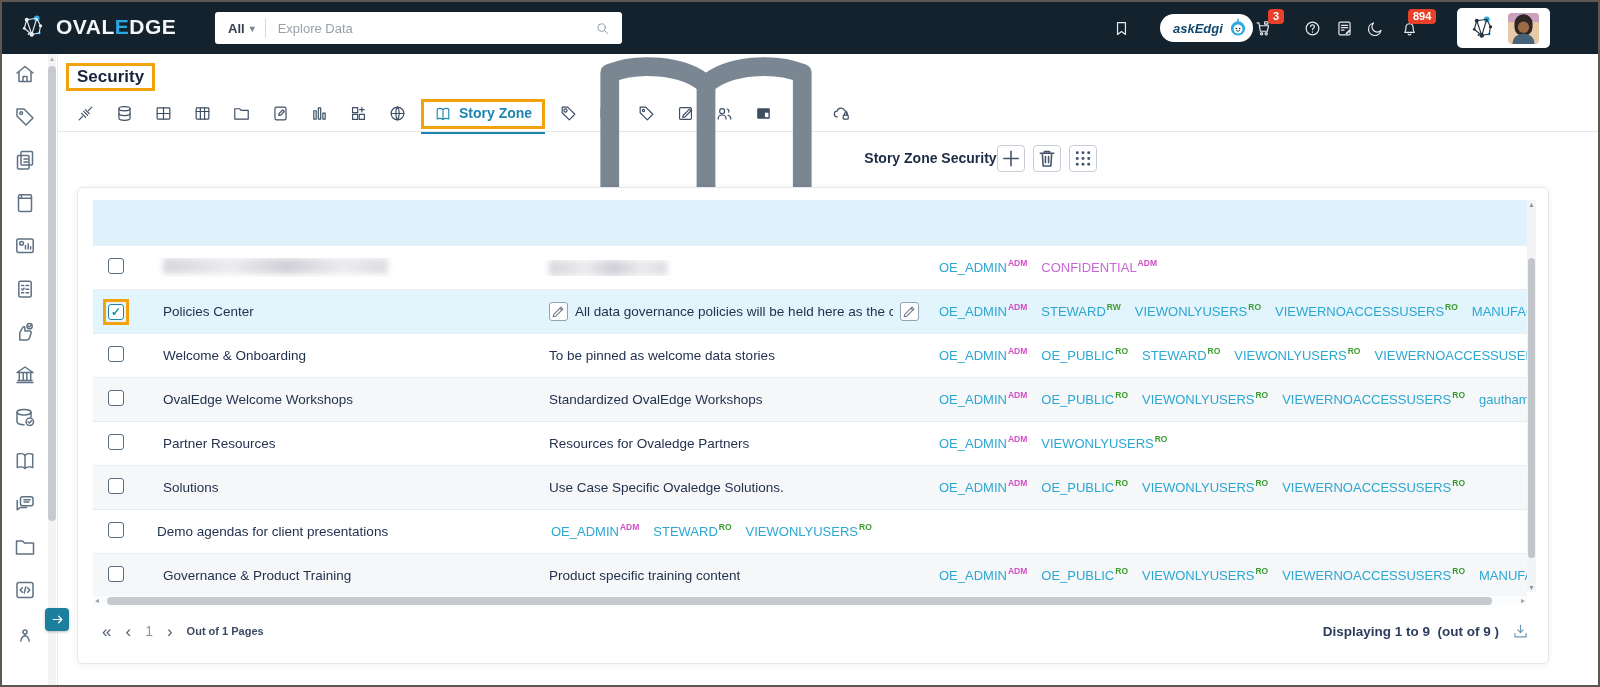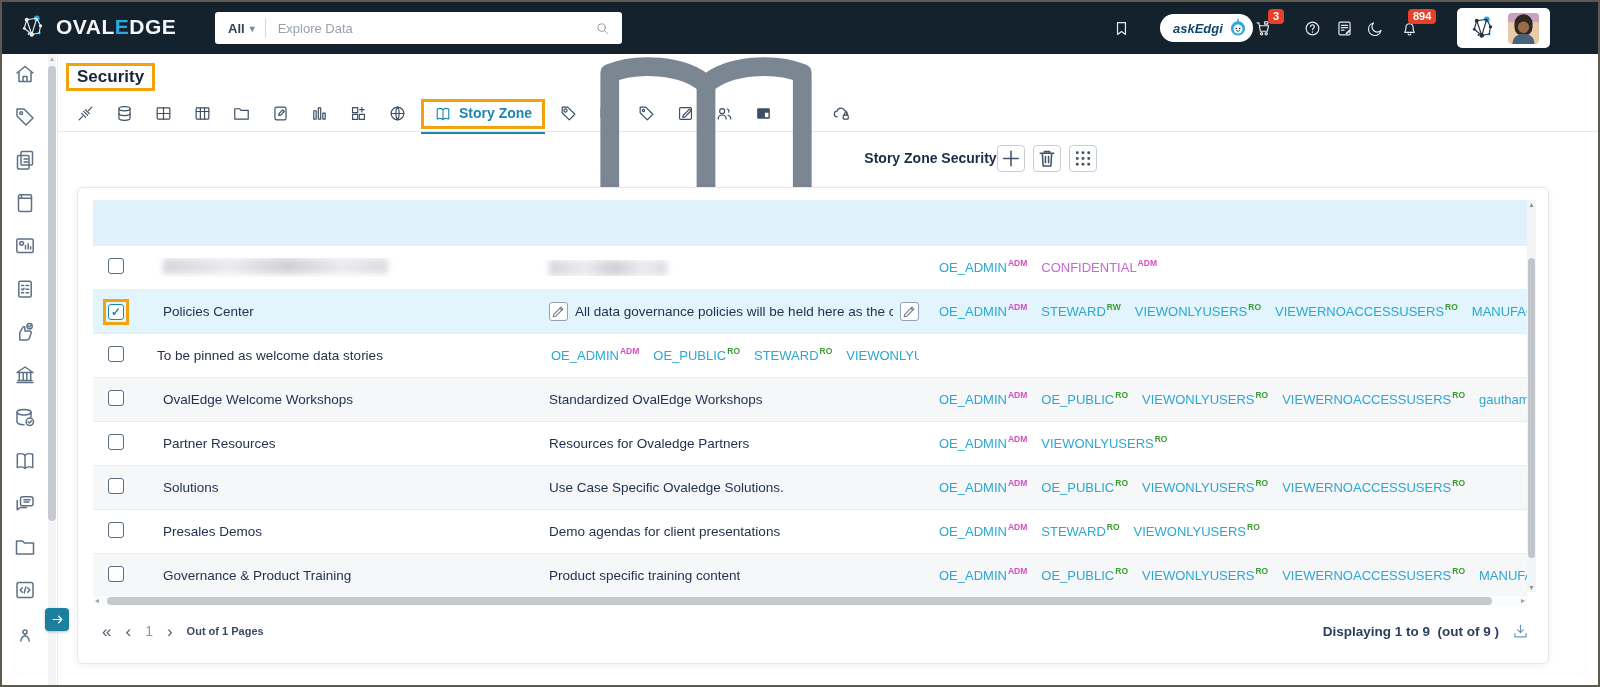--- a/index.html
+++ b/index.html
@@ -603,20 +603,21 @@
               </span>
               <span class="role">
                 <span class="rl">MANUFACTUR...</span>
               </span>
             </div>
           </div>
           <div class="trow">
             <div class="c-check">
               <span><span class="cb"></span></span>
             </div>
+            <div class="c-name"><span>Welcome &amp; Onboarding</span></div>
             <div class="c-desc">
               <span class="dtext">To be pinned as welcome data stories</span>
             </div>
             <div class="c-roles">
               <span class="role">
                 <span class="rl">OE_ADMIN</span>
                 <sup class="sa">ADM</sup>
               </span>
               <span class="role">
                 <span class="rl">OE_PUBLIC</span>
@@ -708,21 +709,20 @@
               <span class="role">
                 <span class="rl">VIEWERNOACCESSUSERS</span>
                 <sup class="sg">RO</sup>
               </span>
             </div>
           </div>
           <div class="trow">
             <div class="c-check">
               <span><span class="cb"></span></span>
             </div>
-            <div class="c-name"><span>Presales Demos</span></div>
             <div class="c-desc">
               <span class="dtext">Demo agendas for client presentations</span>
             </div>
             <div class="c-roles">
               <span class="role">
                 <span class="rl">OE_ADMIN</span>
                 <sup class="sa">ADM</sup>
               </span>
               <span class="role">
                 <span class="rl">STEWARD</span>

